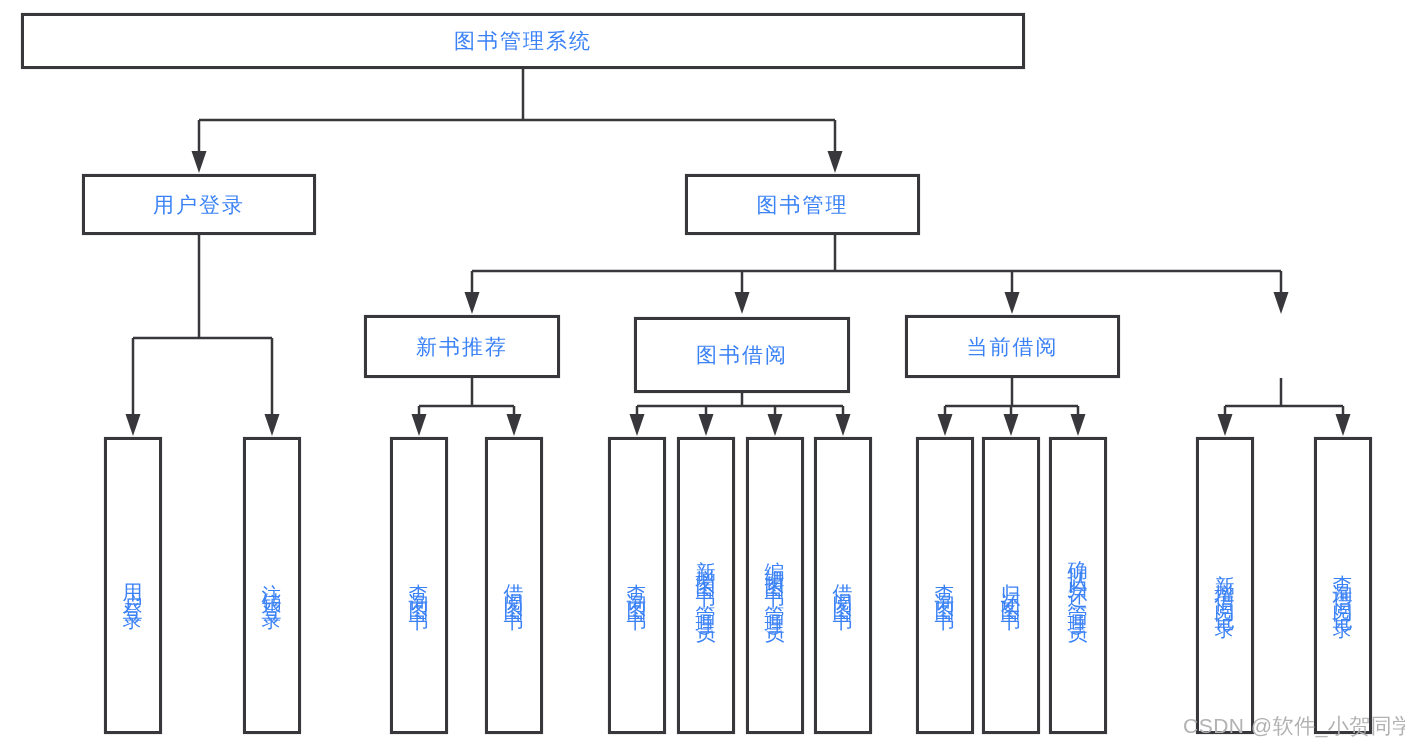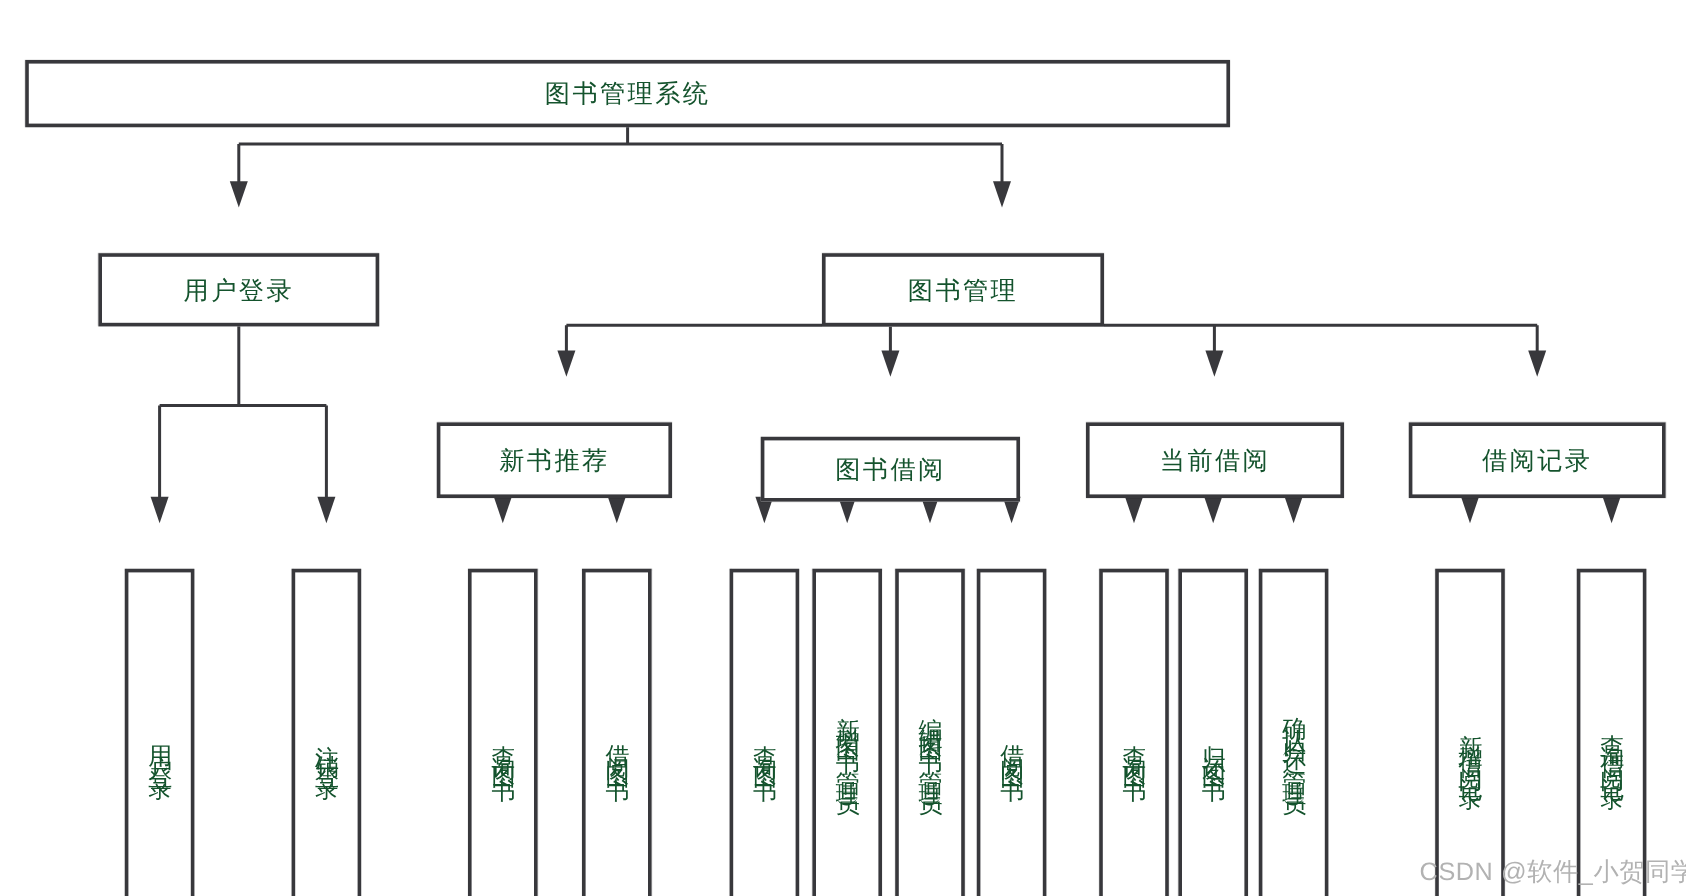--- a/index.html
+++ b/index.html
@@ -23,26 +23,25 @@
     height: 747px;
   }
   .node {
     position: absolute;
     box-sizing: border-box;
     background: #ffffff;
     border: 3px solid #38383c;
     display: flex;
     align-items: center;
     justify-content: center;
-    color: #14532d;
+    color: #3b82f6;
     font-size: 21px;
     letter-spacing: 2px;
     box-shadow: 0 0 1px rgba(0,0,0,0.35);
     z-index: 2;
-    margin-top: 37px;
   }
   .node.leaf {
     width: 58px;
     top: 437px;
     height: 297px;
   }
   .node.leaf .vtext {
     writing-mode: vertical-lr;
     text-orientation: mixed;
     font-size: 20px;
@@ -116,28 +115,25 @@
   <div class="node" style="left:82px; top:174px; width:234px; height:61px;">
     <span>用户登录</span>
   </div>
   <div class="node" style="left:685px; top:174px; width:235px; height:61px;">
     <span>图书管理</span>
   </div>
 
   <div class="node" style="left:364px; top:315px; width:196px; height:63px;">
     <span>新书推荐</span>
   </div>
-  <div class="node" style="left:634px; top:327px; width:216px; height:54px;">
+  <div class="node" style="left:634px; top:317px; width:216px; height:76px;">
     <span>图书借阅</span>
   </div>
   <div class="node" style="left:905px; top:315px; width:215px; height:63px;">
     <span>当前借阅</span>
-  </div>
-  <div class="node" style="left:1174px; top:315px; width:214px; height:63px;">
-    <span>借阅记录</span>
   </div>
 
   <div class="node leaf" style="left:104px;">
     <span class="vtext">用户登录</span>
   </div>
   <div class="node leaf" style="left:243px;">
     <span class="vtext">注销登录</span>
   </div>
 
   <div class="node leaf" style="left:390px;">

